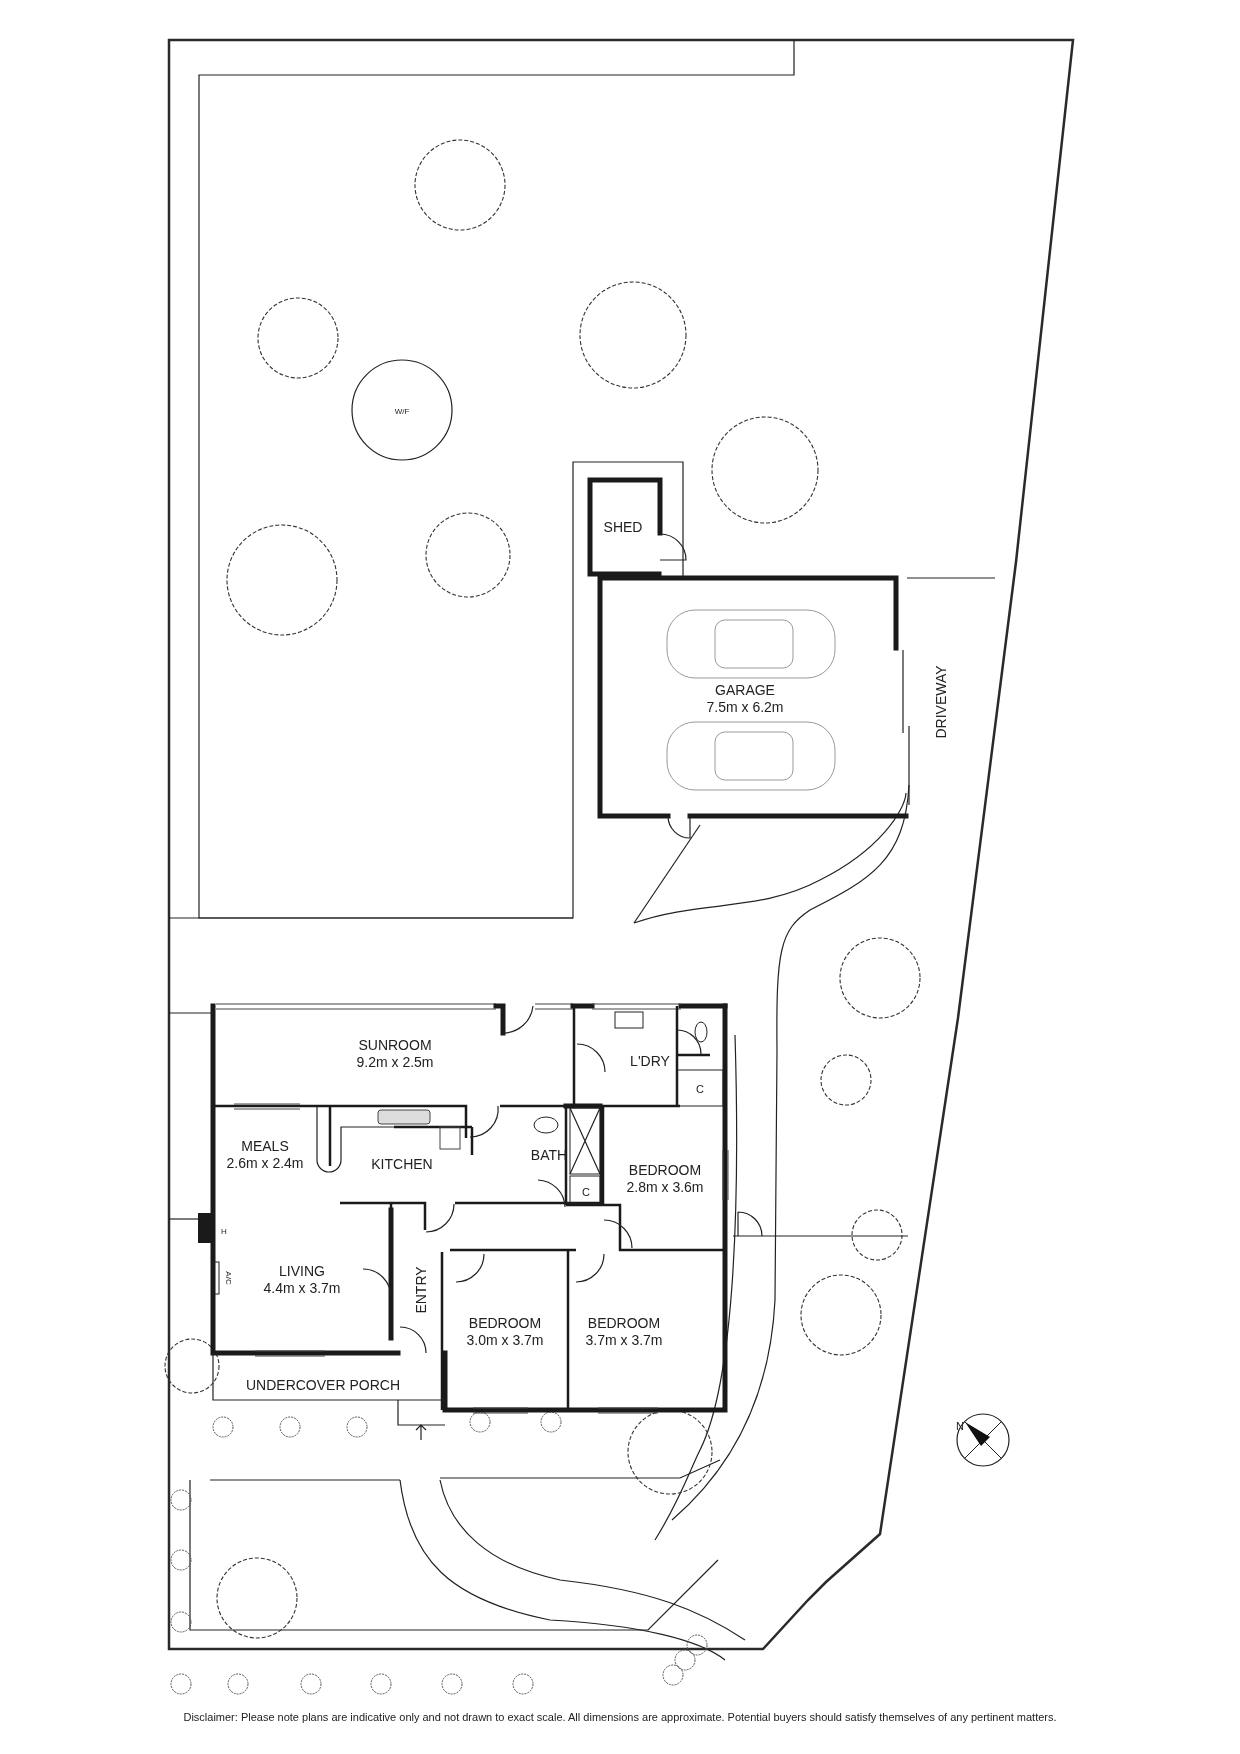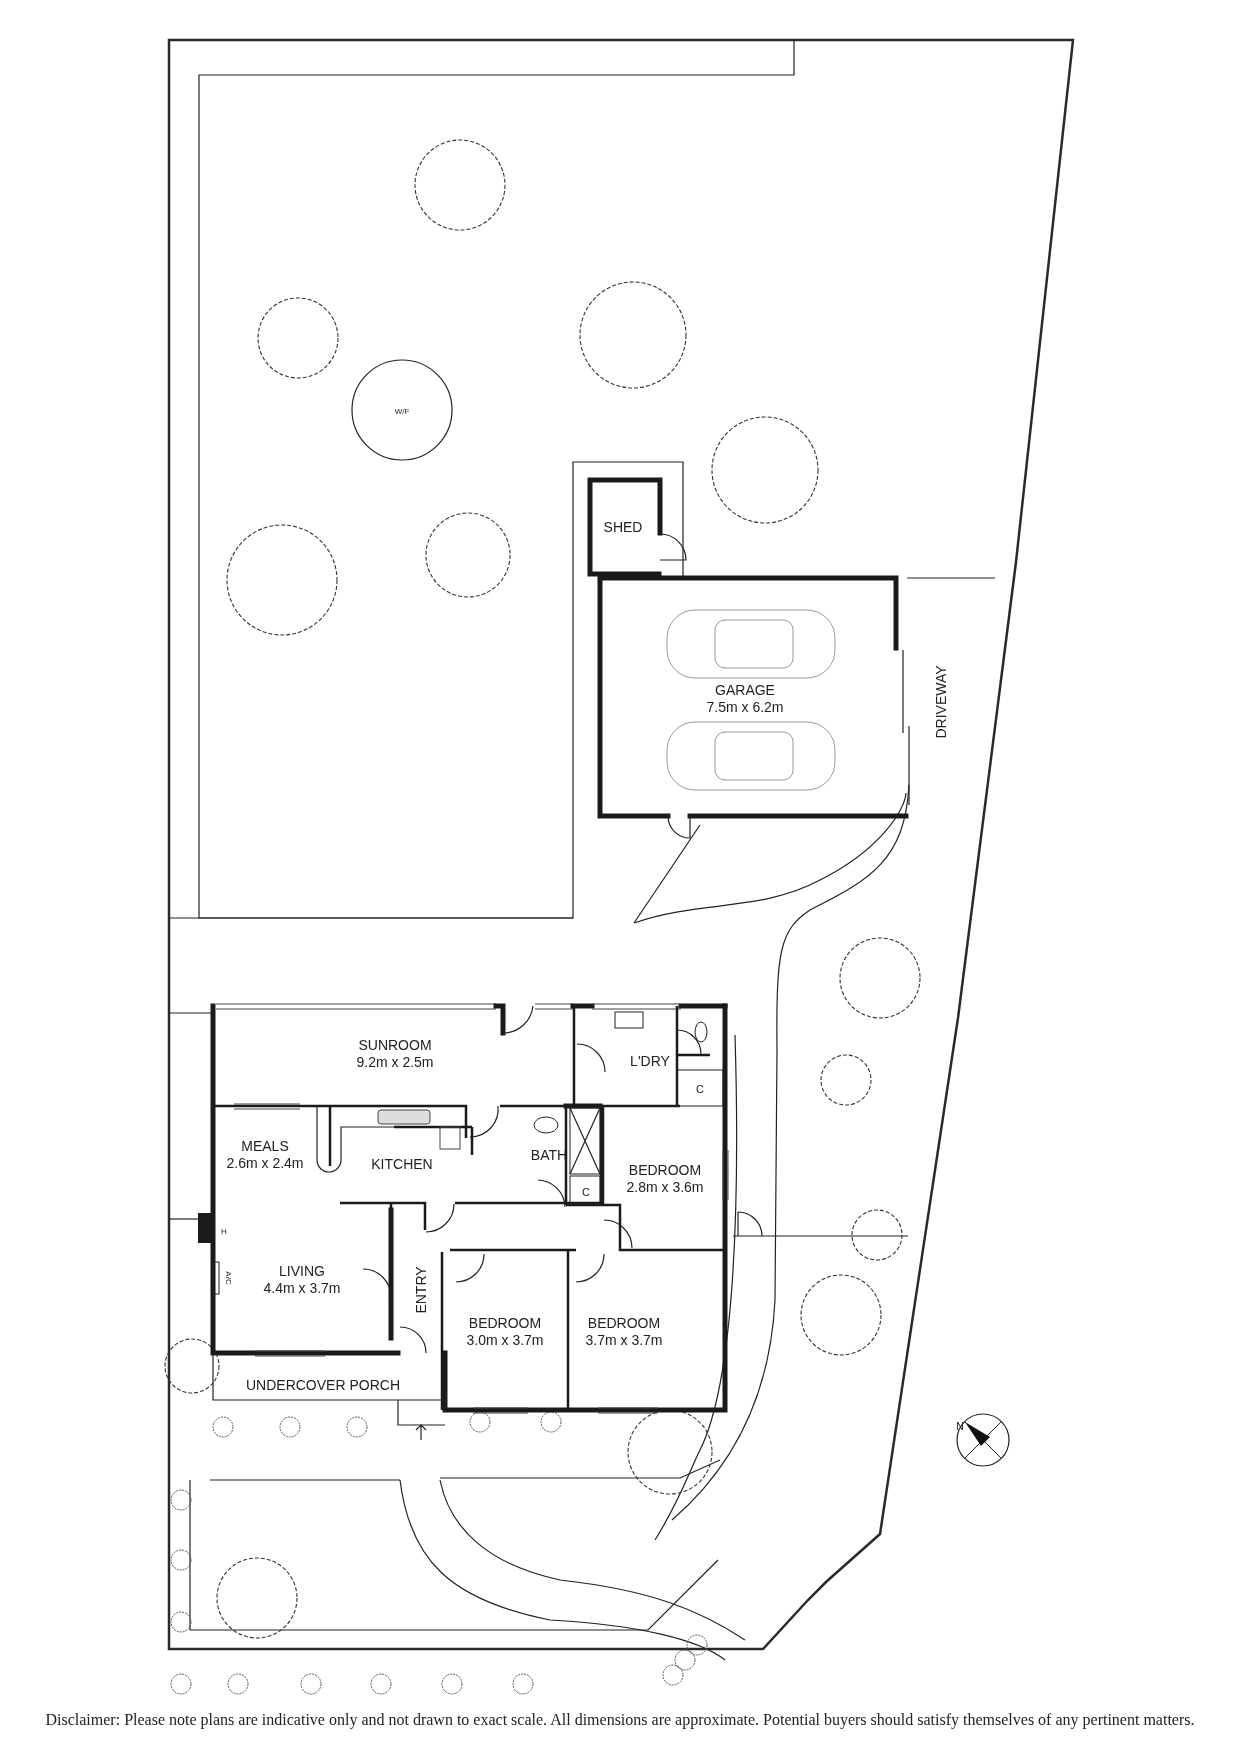--- a/index.html
+++ b/index.html
@@ -10,21 +10,21 @@
   .wall { fill:none; stroke:#1a1a1a; stroke-width:5; stroke-linecap:square; }
   .iwall { fill:none; stroke:#1a1a1a; stroke-width:2.5; }
   .win { fill:none; stroke:#444; stroke-width:1; }
   .door { fill:none; stroke:#222; stroke-width:1.2; }
   .tree { fill:none; stroke:#333; stroke-width:1.1; }
   .shrub { fill:none; stroke:#555; stroke-width:1; stroke-dasharray:2 1; }
   .car { fill:#fff; stroke:#999; stroke-width:1; }
   .lbl { font-family:"Liberation Sans", sans-serif; font-size:14px; fill:#222; text-anchor:middle; }
   .small { font-size:11px; }
   .tiny { font-size:8px; }
-  .disc { position:absolute; left:0; width:1240px; top:1711px; text-align:center; font-size:16px; color:#222; font-family:Liberation Serif, serif; }
+  .disc { position:absolute; left:0; width:1240px; top:1711px; text-align:center; font-size:11px; color:#222; font-family:Liberation Sans, sans-serif; }
 </style>
 </head>
 <body>
 
 <svg width="1240" height="1754" viewBox="0 0 1240 1754">
 
   <path class="bound" d="M169,40 L1073,40 L1016,562 L958,1018 L880,1534 L826,1582 L808,1600 L763,1649 L169,1649 Z"></path>
 
   <path class="thin" d="M794,40 L794,75 L199,75 L199,918 L573,918 L573,462 L683,462 L683,578"></path>
 

